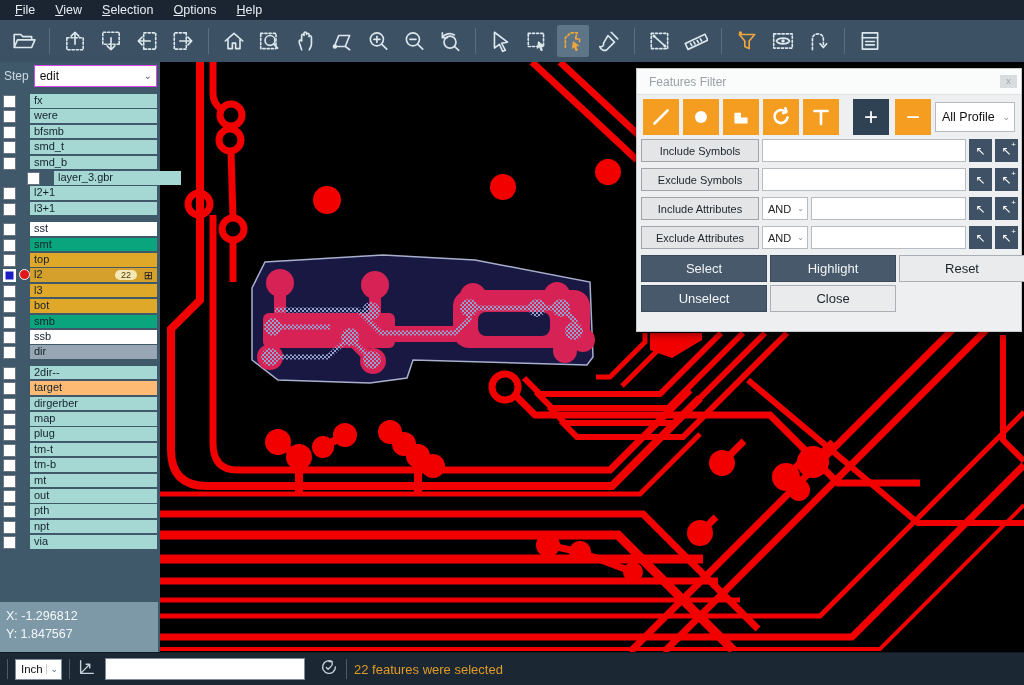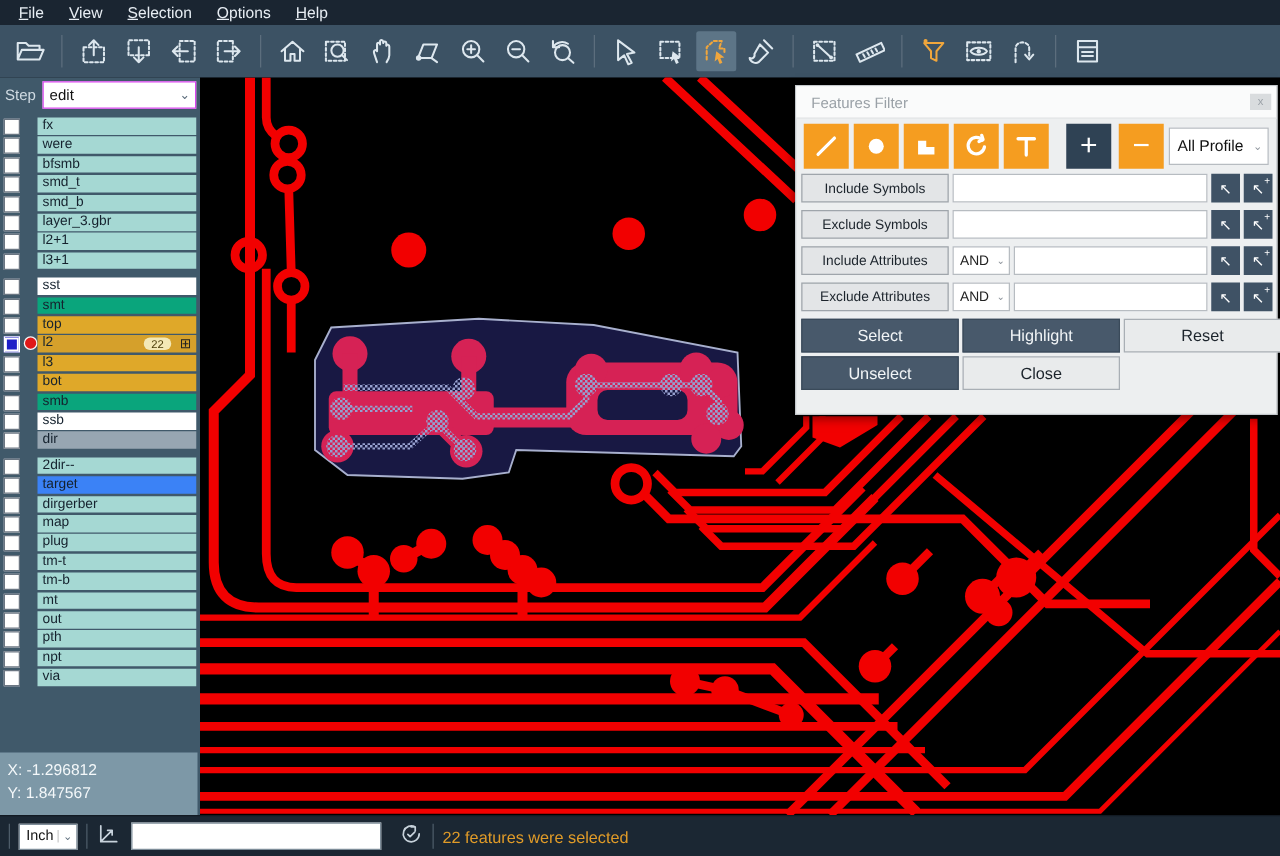--- a/index.html
+++ b/index.html
@@ -459,21 +459,21 @@
           <div class="lchip" style="background: rgb(165, 216, 211);">bfsmb</div>
         </div>
         <div class="lrow" style="top: 78.2px;">
           <div class="lchk"></div>
           <div class="lchip" style="background: rgb(165, 216, 211);">smd_t</div>
         </div>
         <div class="lrow" style="top: 93.6px;">
           <div class="lchk"></div>
           <div class="lchip" style="background: rgb(165, 216, 211);">smd_b</div>
         </div>
-        <div class="lrow" style="top: 109px;">
+        <div class="lrow" style="top: 109px; margin-left: 24px;">
           <div class="lchk"></div>
           <div class="lchip" style="background: rgb(165, 216, 211);">layer_3.gbr</div>
         </div>
         <div class="lrow" style="top: 124.4px;">
           <div class="lchk"></div>
           <div class="lchip" style="background: rgb(165, 216, 211);">l2+1</div>
         </div>
         <div class="lrow" style="top: 139.8px;">
           <div class="lchk"></div>
           <div class="lchip" style="background: rgb(165, 216, 211);">l3+1</div>
@@ -514,21 +514,21 @@
         <div class="lrow" style="top: 283.4px;">
           <div class="lchk"></div>
           <div class="lchip" style="background: rgb(151, 166, 178);">dir</div>
         </div>
         <div class="lrow" style="top: 303.8px;">
           <div class="lchk"></div>
           <div class="lchip" style="background: rgb(165, 216, 211);">2dir--</div>
         </div>
         <div class="lrow" style="top: 319.2px;">
           <div class="lchk"></div>
-          <div class="lchip" style="background: #3b82f6;">target</div>
+          <div class="lchip" style="background: #fdba74;">target</div>
         </div>
         <div class="lrow" style="top: 334.6px;">
           <div class="lchk"></div>
           <div class="lchip" style="background: rgb(165, 216, 211);">dirgerber</div>
         </div>
         <div class="lrow" style="top: 350px;">
           <div class="lchk"></div>
           <div class="lchip" style="background: rgb(165, 216, 211);">map</div>
         </div>
         <div class="lrow" style="top: 365.4px;">

